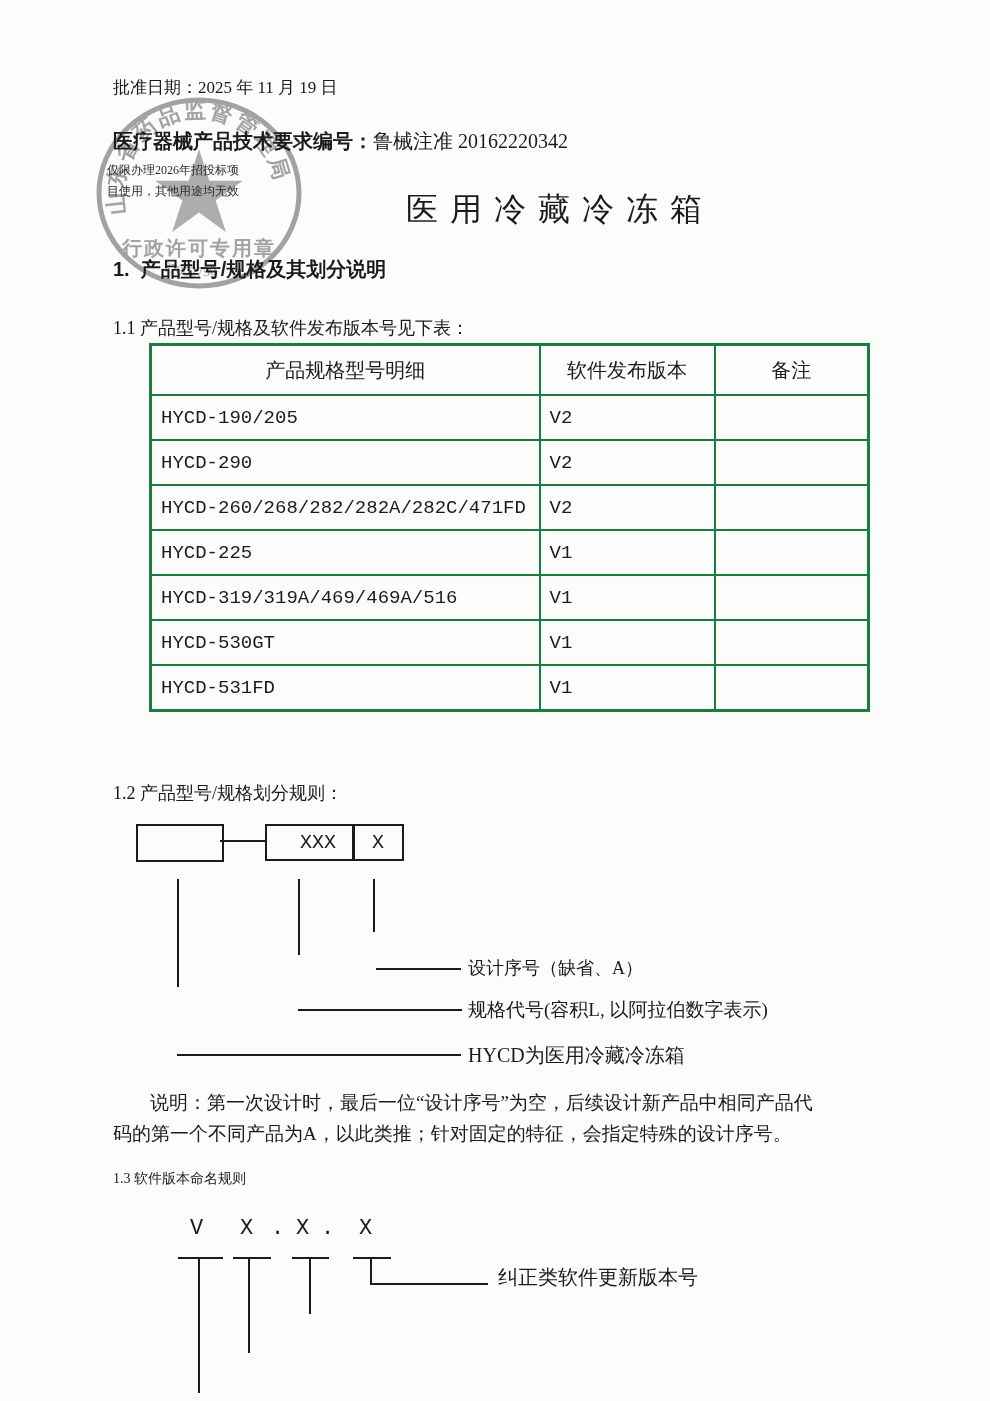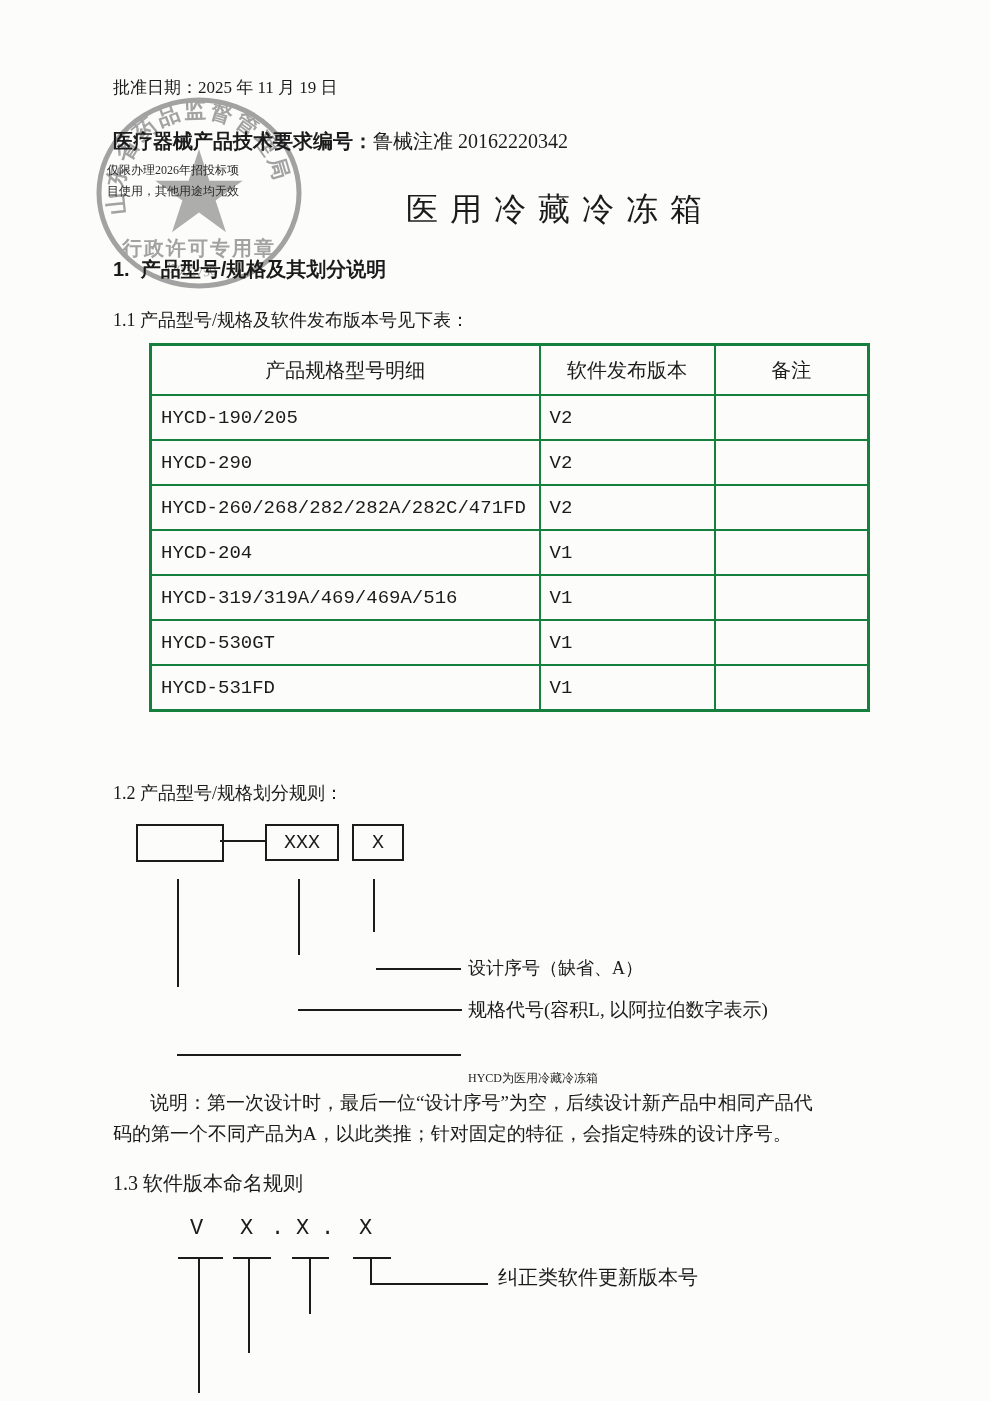--- a/index.html
+++ b/index.html
@@ -69,21 +69,21 @@
 
   <div class="abs serif overtext" style="left:107px;top:160px;font-size:12px;line-height:21px;color:#2a2a2a;">
     <div>仅限办理2026年招投标项</div>
     <div>目使用，其他用途均无效</div>
   </div>
 
   <div class="abs sans overtext" style="left:360px;top:188px;width:400px;text-align:center;font-size:32px;font-weight:normal;letter-spacing:12px;">医用冷藏冷冻箱</div>
 
   <div class="abs sans pre overtext" style="left:113px;top:256px;font-size:20px;font-weight:bold;">1.  产品型号/规格及其划分说明</div>
 
-  <div class="abs serif" style="left:113px;top:308px;font-size:18px;">1.1 产品型号/规格及软件发布版本号见下表：</div>
+  <div class="abs serif" style="left:113px;top:316px;font-size:18px;">1.1 产品型号/规格及软件发布版本号见下表：</div>
 
   <table class="spec">
     <colgroup>
         <col style="width:389px">
         <col style="width:175px">
         <col style="width:154px">
       </colgroup>
     <thead>
       <tr>
         <th>产品规格型号明细</th>
@@ -101,21 +101,21 @@
         <td>HYCD-290</td>
         <td>V2</td>
         <td></td>
       </tr>
       <tr>
         <td>HYCD-260/268/282/282A/282C/471FD</td>
         <td>V2</td>
         <td></td>
       </tr>
       <tr>
-        <td>HYCD-204</td>
+        <td>HYCD-225</td>
         <td>V1</td>
         <td></td>
       </tr>
       <tr>
         <td>HYCD-319/319A/469/469A/516</td>
         <td>V1</td>
         <td></td>
       </tr>
       <tr>
         <td>HYCD-530GT</td>
@@ -128,41 +128,41 @@
         <td></td>
       </tr>
     </tbody>
   </table>
 
   <div class="abs serif" style="left:113px;top:781px;font-size:18px;">1.2 产品型号/规格划分规则：</div>
 
   <div>
     <div class="dbox" style="left:136px;top:824px;width:84px;height:34px;"></div>
     <div class="hline" style="left:220px;top:840px;width:45px;"></div>
-    <div class="dbox" style="left:265px;top:824px;width:70px;height:33px;">XXX</div>
+    <div class="dbox" style="left:265px;top:824px;width:70px;height:33px;padding-left:16px;">XXX</div>
     <div class="dbox" style="left:352px;top:824px;width:48px;height:33px;">X</div>
 
     <div class="vline" style="left:177px;top:879px;height:108px;"></div>
     <div class="vline" style="left:298px;top:879px;height:76px;"></div>
     <div class="vline" style="left:373px;top:879px;height:53px;"></div>
 
     <div class="hline" style="left:376px;top:968px;width:85px;"></div>
     <div class="abs serif" style="left:468px;top:956px;font-size:18px;">设计序号（缺省、A）</div>
 
     <div class="hline" style="left:298px;top:1009px;width:164px;"></div>
     <div class="abs serif" style="left:468px;top:997px;font-size:19px;">规格代号(容积L, 以阿拉伯数字表示)</div>
 
     <div class="hline" style="left:177px;top:1054px;width:284px;"></div>
-    <div class="abs serif" style="left:468px;top:1042px;font-size:12px;margin-top:28px;">HYCD为医用冷藏冷冻箱</div>
+    <div class="abs serif" style="left:468px;top:1042px;font-size:20px;">HYCD为医用冷藏冷冻箱</div>
   </div>
 
   <div class="abs serif" style="left:150px;top:1090px;font-size:19px;">说明：第一次设计时，最后一位“设计序号”为空，后续设计新产品中相同产品代</div>
   <div class="abs serif" style="left:113px;top:1121px;font-size:19px;">码的第一个不同产品为A，以此类推；针对固定的特征，会指定特殊的设计序号。</div>
 
-  <div class="abs serif" style="left:113px;top:1170px;font-size:20px;">1.3 软件版本命名规则</div>
+  <div class="abs serif" style="left:113px;top:1170px;font-size:14px;">1.3 软件版本命名规则</div>
 
   <div>
     <div class="abs mono" style="left:190px;top:1216px;font-size:22px;">V</div>
     <div class="abs mono" style="left:240px;top:1216px;font-size:22px;">X</div>
     <div class="abs mono" style="left:271px;top:1216px;font-size:22px;">.</div>
     <div class="abs mono" style="left:296px;top:1216px;font-size:22px;">X</div>
     <div class="abs mono" style="left:321px;top:1216px;font-size:22px;">.</div>
     <div class="abs mono" style="left:359px;top:1216px;font-size:22px;">X</div>
 
     <div class="hline" style="left:178px;top:1257px;width:45px;"></div>

